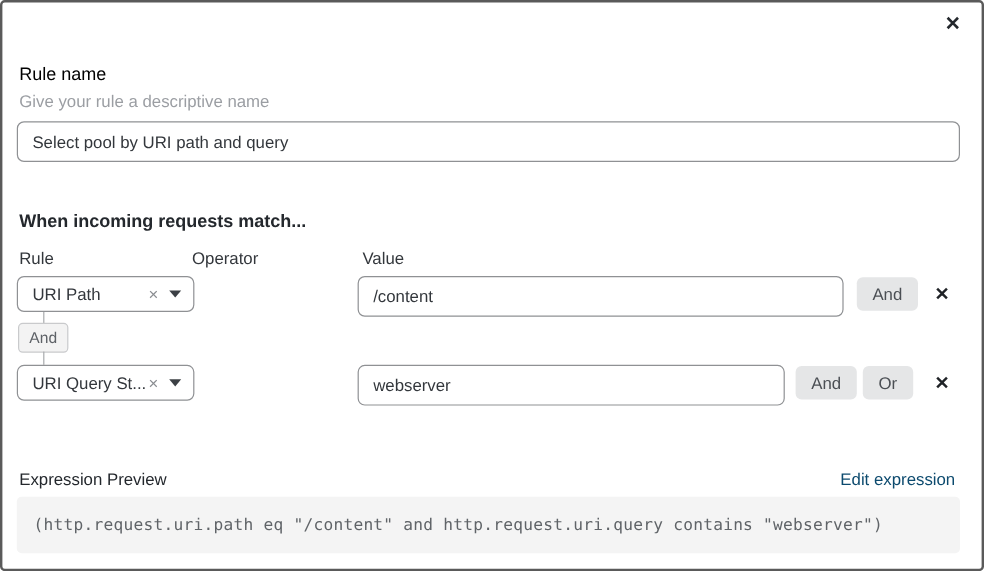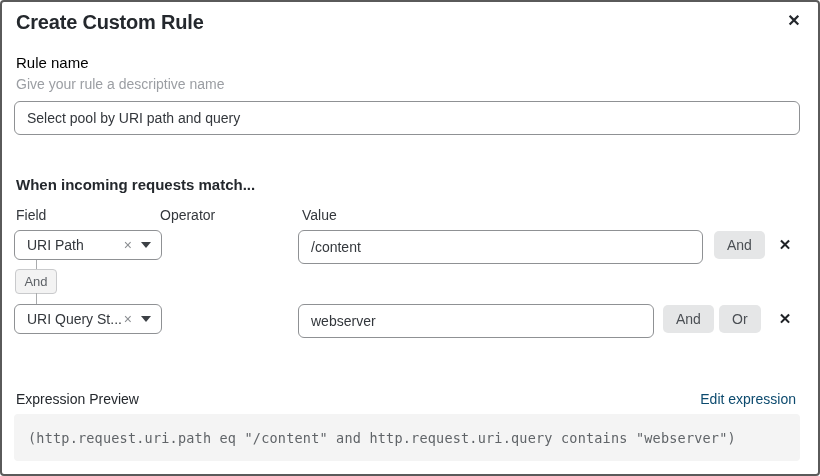--- a/index.html
+++ b/index.html
@@ -152,29 +152,28 @@
     font-family: "DejaVu Sans Mono", "Liberation Mono", monospace;
     font-size: 13.5px; color: #606468;
     white-space: nowrap; letter-spacing: 0.2px;
   }
 </style>
 </head>
 <body>
 
 <div class="dialog">
 
-  <div class="title">Create Custom Rule</div>
   <button class="dialog-close">✕</button>
 
   <div class="rule-label">Rule name</div>
   <div class="rule-hint">Give your rule a descriptive name</div>
   <input class="text-input rule-input" type="text" value="Select pool by URI path and query" style="">
 
   <div class="match-heading">When incoming requests match...</div>
-  <div class="col-label col-field">Field</div>
+  <div class="col-label col-field">Rule</div>
   <div class="col-label col-operator">Operator</div>
   <div class="col-label col-value">Value</div>
 
   <div class="row1">
     <div class="select field-select">
       <span class="select-label">URI Path</span>
       <span class="clear-x">×</span>
       <span class="caret"></span>
     </div>
     <input class="text-input value1" type="text" value="/content" style="">

